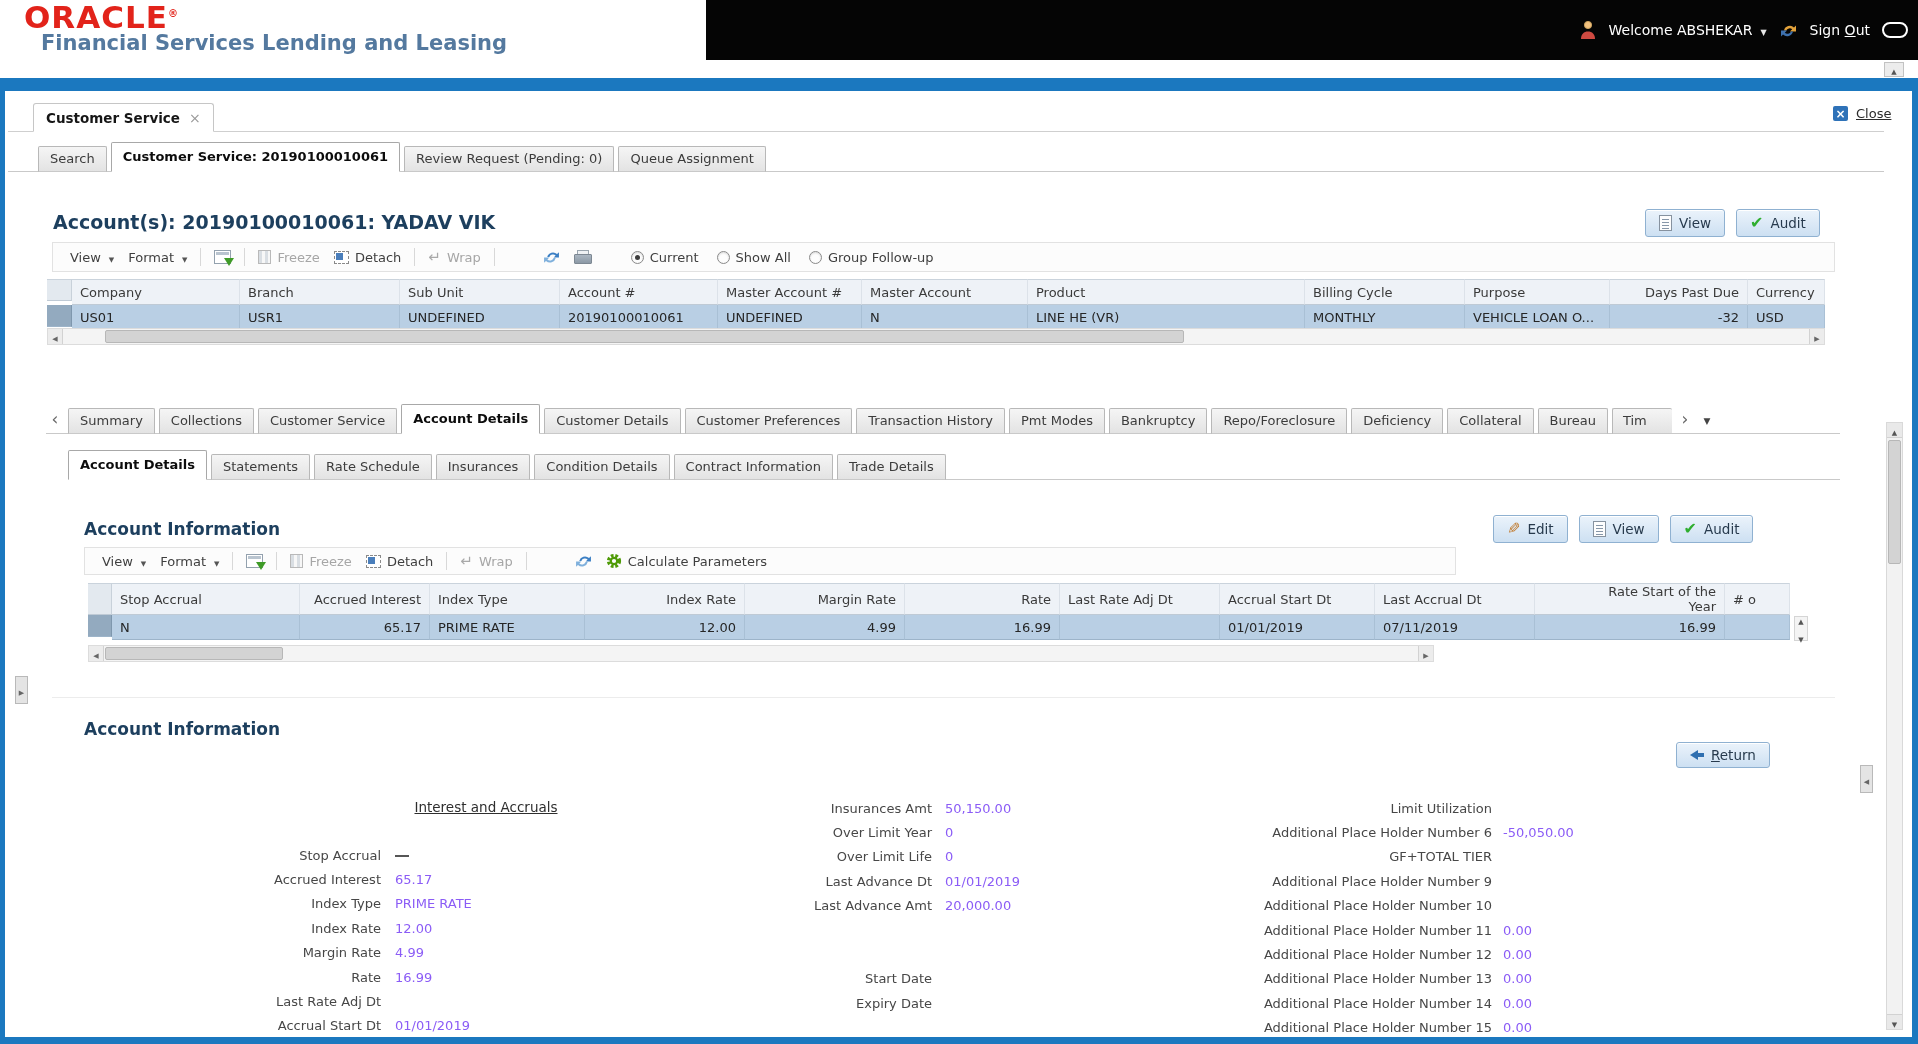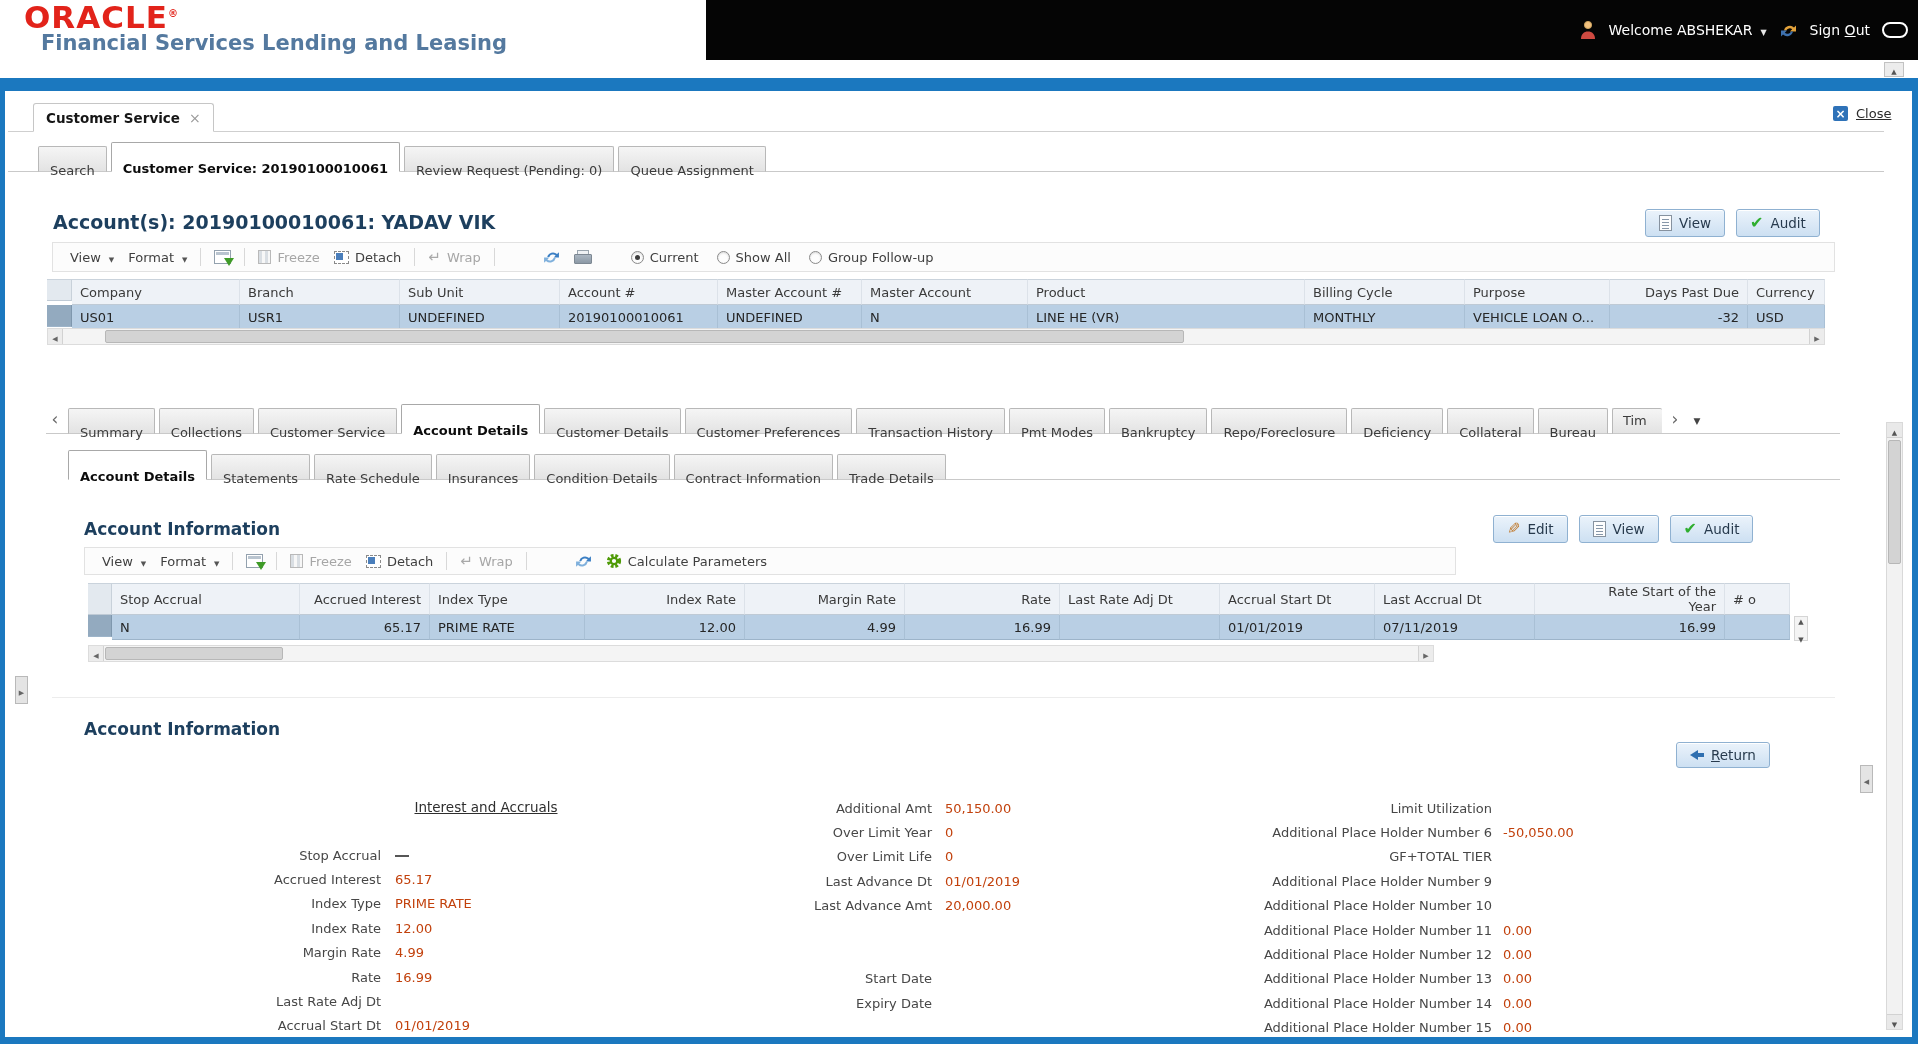--- a/index.html
+++ b/index.html
@@ -28,23 +28,23 @@
   
   .win-row{position:absolute;left:8px;top:104px;width:1876px;height:28px;border-bottom:1px solid #cfcfcf}
   .win-tab{position:absolute;left:25px;bottom:-1px;height:29px;background:#fff;border:1px solid #c6c6c6;border-bottom:1px solid #fff;border-radius:3px 3px 0 0;display:flex;align-items:center;padding:0 12px;font-weight:bold;font-size:13.5px;color:#161616;gap:9px}
   .g-x::before{content:"×";color:#9a9a9a;font-size:14px;font-weight:normal}
   .close-box{position:absolute;left:1833px;top:106px;display:flex;align-items:center;gap:8px;z-index:8}
   .ic-close-x{width:15px;height:15px;background:#2e72b8;border-radius:2px;color:#fff;display:flex;align-items:center;justify-content:center}
   .ic-close-x::before{content:"×";font-size:12px;font-weight:bold;line-height:1}
   .close-label{color:#2b2b2b;text-decoration:underline}
 
   
-  .tab{height:26px;line-height:24px;padding:12px 11px;background:linear-gradient(#f5f5f5,#e3e3e3);border:1px solid #b8b8b8;border-bottom:1px solid #c9c9c9;border-radius:2px 2px 0 0;color:#3c3c3c;white-space:nowrap;margin-bottom:-1px}
+  .tab{height:26px;line-height:24px;padding:0 11px;background:linear-gradient(#f5f5f5,#e3e3e3);border:1px solid #b8b8b8;border-bottom:1px solid #c9c9c9;border-radius:2px 2px 0 0;color:#3c3c3c;white-space:nowrap;margin-bottom:-1px}
   .tab.active{height:30px;line-height:28px;background:#fff;font-weight:bold;color:#0c0c0c;border-color:#a8a8a8;border-bottom:1px solid #fff}
-  .tab.clipped{width:50px;overflow:hidden;padding:0 0 0 10px;border-right:none}
+  .tab.clipped{width:60px;overflow:hidden;padding:0 0 0 10px;border-right:none}
   .tabstrip{display:flex;gap:4px;align-items:flex-end;height:100%}
   .nav-row{position:absolute;left:8px;top:143px;width:1876px;height:29px;border-bottom:1px solid #c9c9c9}
   #nav-tabs{position:absolute;left:30px;bottom:0;height:29px}
 
   
   .acct-heading{position:absolute;left:53px;top:211px;font-size:19px;font-weight:bold;color:#1d3f5e}
   .btn{display:flex;align-items:center;gap:7px;height:28px;padding:0 13px;background:linear-gradient(#ebf3fb,#cde0f2);border:1px solid #8fb1d1;border-radius:3px;font-size:13.5px;color:#273a4d;box-shadow:inset 0 1px 0 #fff;white-space:nowrap}
   #btns-top{position:absolute;left:1645px;top:209px;display:flex;gap:11px}
   #btns-mid{position:absolute;left:1493px;top:515px;display:flex;gap:11px}
 
@@ -117,21 +117,21 @@
   #return-btn{position:absolute;left:1676px;top:742px;height:26px}
 
   
   .form-group-header{position:absolute;left:330px;top:799px;width:312px;text-align:center;font-weight:normal;font-size:13.5px;color:#2e2e2e;text-decoration:underline}
   .fcol{position:absolute;font-size:13px}
   #fcolA{left:60px;top:843px;width:560px}
   #fcolB{left:600px;top:796px;width:470px}
   #fcolC{left:1080px;top:796px;width:660px}
   .frow{display:flex;align-items:center;height:24.4px}
   .flabel{text-align:right;color:#474747;white-space:nowrap}
-  .fval{color:#c2410c;white-space:nowrap}
+  .fval{color:#8b5cf6;white-space:nowrap}
   #fcolA .flabel{width:321px}  #fcolA .fval{margin-left:14px}
   #fcolB .flabel{width:332px}  #fcolB .fval{margin-left:13px}
   #fcolC .flabel{width:412px}  #fcolC .fval{margin-left:11px}
   .dash{display:inline-block;width:14px;height:2px;background:#565656;vertical-align:middle}
 
   
   .ic{display:inline-flex;align-items:center;justify-content:center;flex:none}
   .ic-doc{width:13px;height:16px;background:#fdfdfd;border:1px solid #86929f;position:relative}
   .ic-doc::before{content:"";position:absolute;left:2px;right:2px;top:3px;height:10px;background:repeating-linear-gradient(#8696a8 0 1px,transparent 1px 3px)}
   .ic-check::before{content:"✔";color:#2fae2f;font-size:16px;font-weight:bold;line-height:1}
@@ -488,21 +488,21 @@
       <span class="flabel">Last Rate Adj Dt</span>
       <span class="fval"></span>
     </div>
     <div class="frow">
       <span class="flabel">Accrual Start Dt</span>
       <span class="fval">01/01/2019</span>
     </div>
   </div>
 <div id="fcolB" class="fcol">
     <div class="frow">
-      <span class="flabel">Additional Amt</span>
+      <span class="flabel">Insurances Amt</span>
       <span class="fval">50,150.00</span>
     </div>
     <div class="frow">
       <span class="flabel">Over Limit Year</span>
       <span class="fval">0</span>
     </div>
     <div class="frow">
       <span class="flabel">Over Limit Life</span>
       <span class="fval">0</span>
     </div>

